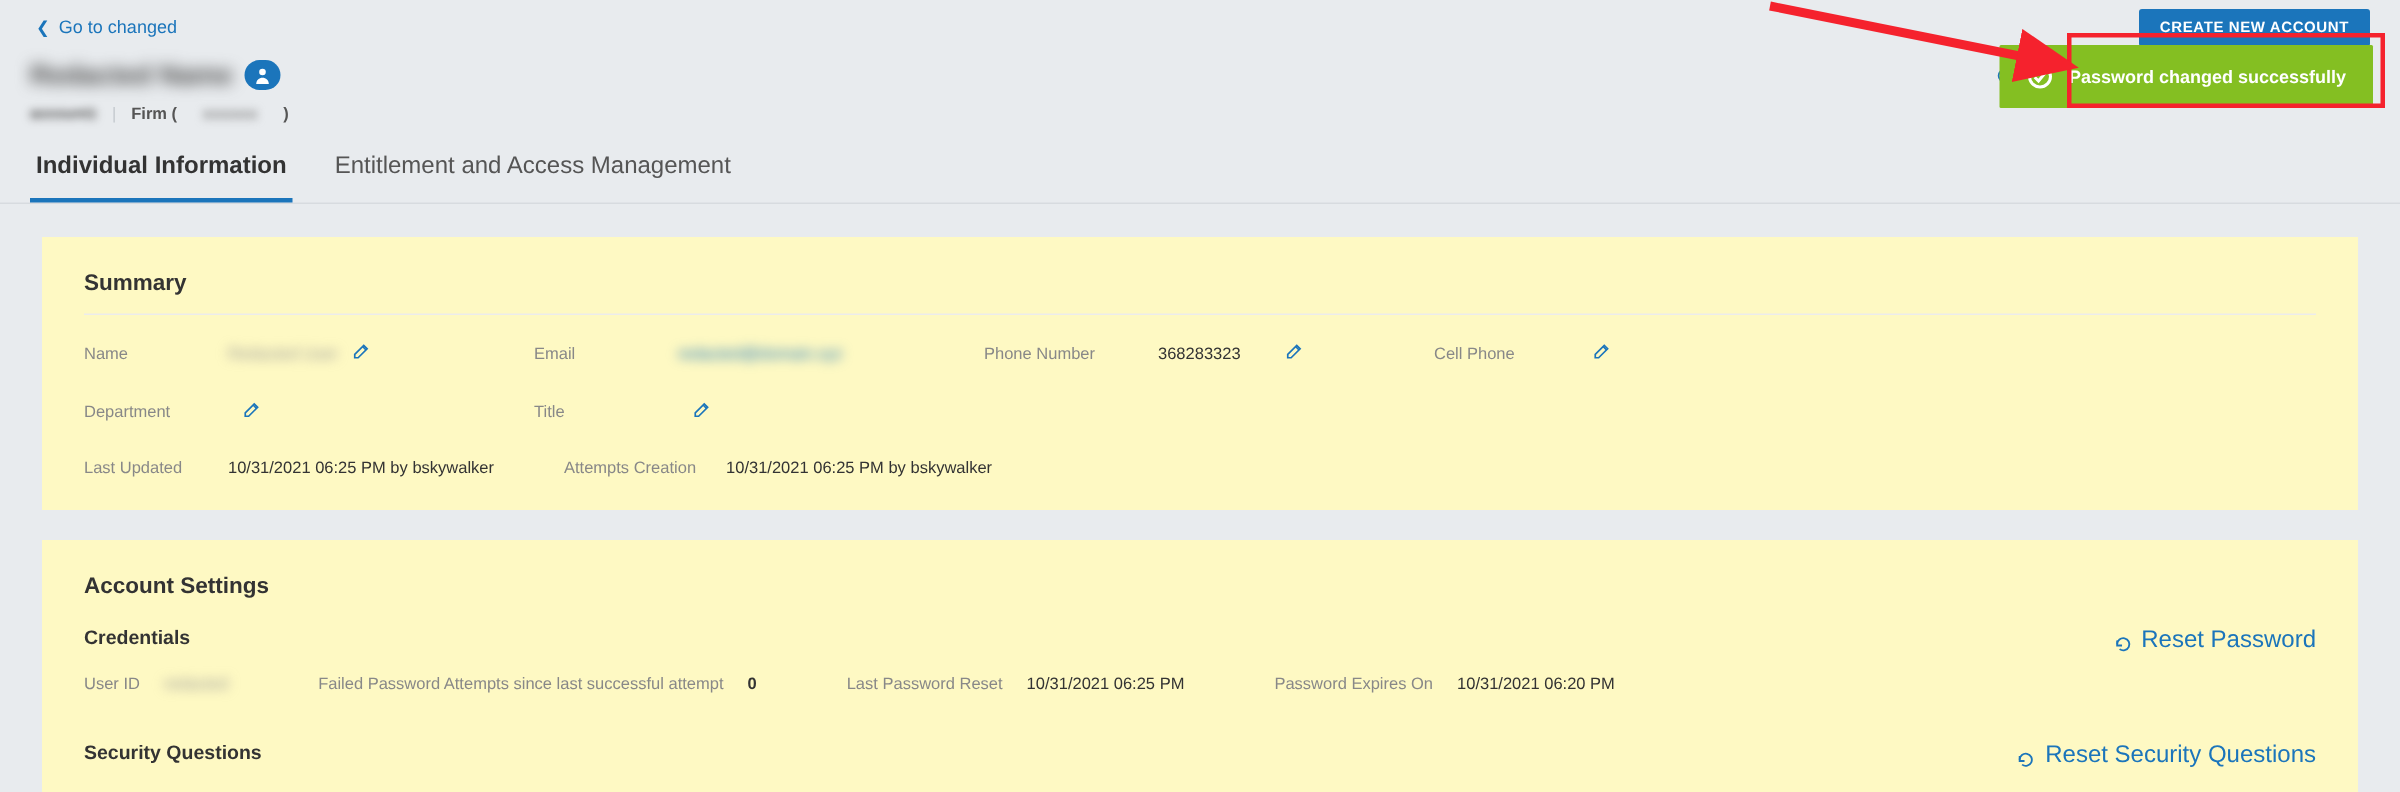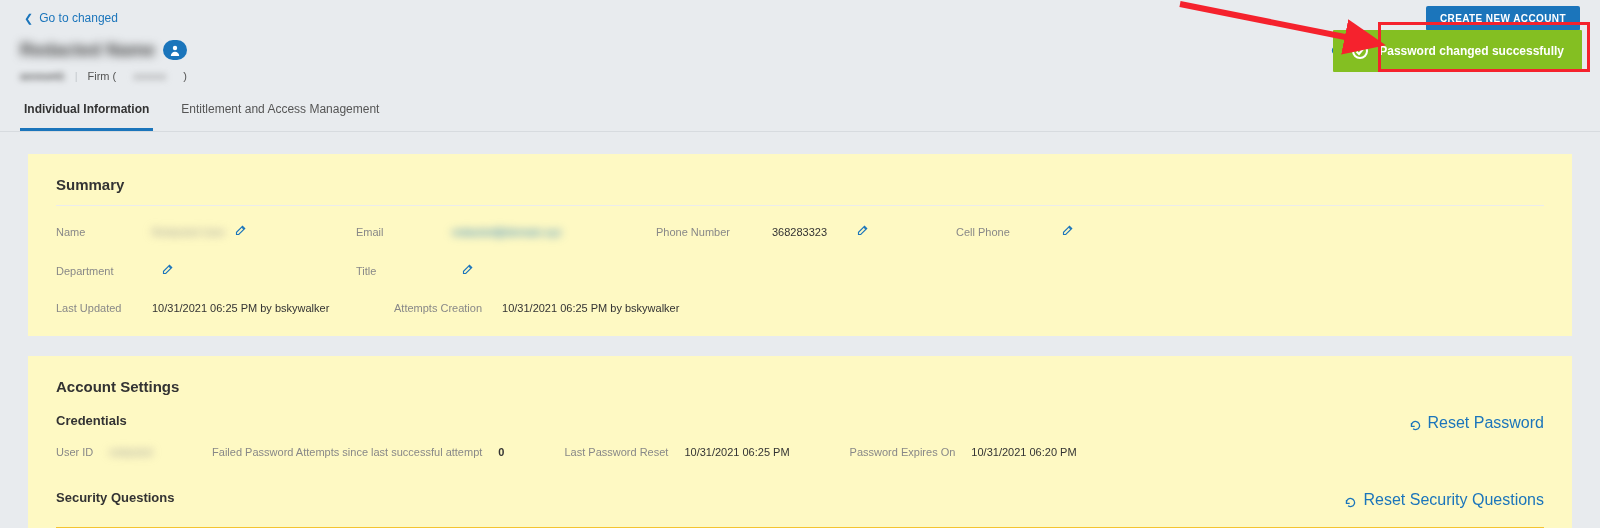--- a/index.html
+++ b/index.html
@@ -74,55 +74,55 @@
       display: flex;
       align-items: center;
       gap: 10px;
       padding: 4px 20px;
       font-size: 11px;
       color: #555;
       height: 20px;
     }
     .crumb-acc { filter: blur(3px); text-decoration: line-through;}
     .crumb-sep { color: #c4c9ce; }
-    .crumb-firm { display: flex; align-items: flex-end; gap: 17px; }
+    .crumb-firm { display: flex; align-items: flex-end; gap: 17px; font-weight: bold; }
     .crumb-firm .redact { filter: blur(3px); color: #888; }
 
     
     .tabs {
       display: flex;
       gap: 24px;
       padding: 0 20px;
       border-bottom: 1px solid #d7dbdf;
       margin-top: 6px;
     }
     .tab {
       padding: 10px 4px 12px;
-      font-size: 12px;
+      font-size: 16px;
       color: #555;
       cursor: pointer;
       border-bottom: 3px solid transparent;
     }
     .tab.active { font-weight: bold; border-bottom-color: #1b75bb; color: #333;}
 
     
     .main {
       padding: 22px 28px 0;
     }
     .card {
       background: #fef9c3;
       padding: 22px 28px;
       margin-bottom: 20px;
     }
     .card h2 { font-size: 15px; font-weight: bold; margin-bottom: 12px; color: #333;}
     .card h3 { font-size: 13px; font-weight: bold; margin: 6px 0 10px; color: #333;}
     .divider { border-bottom: 1px solid #ececec; margin-bottom: 18px; }
 
     .grid-row { display: flex; margin-bottom: 24px; }
-    .grid-row.last { margin-bottom: 0; gap: 18px; }
+    .grid-row.last { margin-bottom: 0; }
     .field { display: flex; align-items: center; gap: 10px; }
     .field .lbl { color: #888; font-size: 11px; min-width: 86px;}
     .field .val { color: #333; font-size: 11px; }
     .field .val.redact { filter: blur(4px); color: #999; }
     .field .val.link-redact { filter: blur(4px); color: #1b75bb; }
     .edit-icon { color: #1b75bb; cursor: pointer; }
     .edit-icon svg { width: 12px; height: 12px; stroke: #1b75bb; fill: none; stroke-width: 1.5;}
 
     .col1 { width: 300px;}
     .col2 { width: 300px;}

